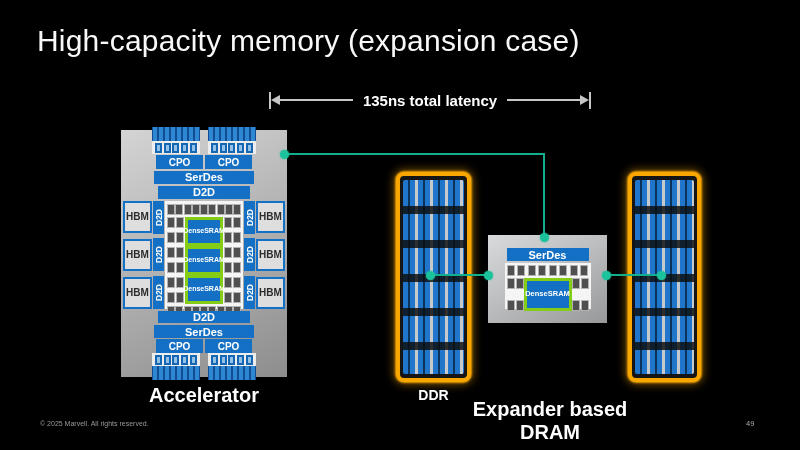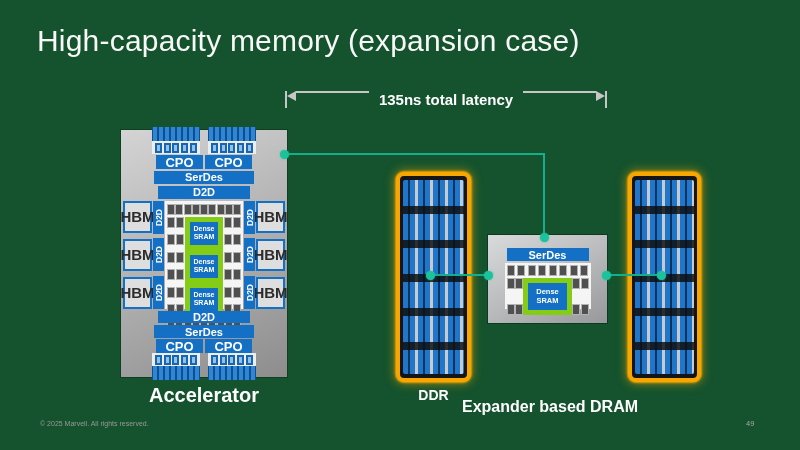--- a/index.html
+++ b/index.html
@@ -1,23 +1,23 @@
 <!DOCTYPE html>
 <html><head>
 <meta charset="utf-8">
 <style>
   html,body{margin:0;padding:0;background:#232323}
-  .slide{position:relative;width:800px;height:450px;background:#14532d;overflow:hidden;
+  .slide{position:relative;width:800px;height:450px;background:#000000;overflow:hidden;
          font-family:"Liberation Sans",sans-serif}
 
   .title{position:absolute;left:37px;top:24px;margin:0;font-size:30px;font-weight:400;
          color:#f8f8f8;letter-spacing:.2px}
 
   
-  .latency{position:absolute;left:285px;top:91px;width:322px;height:18px;display:flex;align-items:flex-start}
+  .latency{position:absolute;left:269px;top:91px;width:322px;height:18px;display:flex;align-items:center}
   .tick{width:2px;height:17px;background:#c6c6c6}
   .ah{width:0;height:0;border-top:5px solid transparent;border-bottom:5px solid transparent}
   .ah.left{border-right:9px solid #c6c6c6}
   .ah.right{border-left:9px solid #c6c6c6}
   .aline{flex:1;height:2px;background:#c6c6c6}
   .ltext{font-size:15px;font-weight:bold;color:#fff;padding:0 10px;white-space:nowrap}
 
   
   .chip{position:absolute;left:121px;top:130px;width:166px;height:247px;
         background:linear-gradient(155deg,#d4d4d4 0%,#b4b4b4 45%,#8d8d8d 100%);
@@ -26,42 +26,42 @@
   .conn-row.bottom{margin-top:0;margin-bottom:-3px}
   .connector{display:flex;flex-direction:column;width:48px}
   .conn-row.bottom .connector{flex-direction:column-reverse}
   .ribbon{height:14px;background:repeating-linear-gradient(90deg,#2f86d2 0 4px,#0f4e92 4px 6px);
           border-left:1px solid #0f4e92;border-right:1px solid #0f4e92}
   .pads{height:13px;background:#ededed;display:flex;align-items:center;justify-content:space-evenly;padding:0 1px}
   .pad{width:7px;height:10px;background:#93c1e8;border:2px solid #1567b4;box-sizing:border-box}
 
   .hbar-row{display:flex;gap:2px;margin-top:1px}
   .hbar{background:#1470c4;color:#fff;font-weight:bold;display:flex;align-items:center;justify-content:center}
-  .cpo{width:47px;height:14px;font-size:13px}
+  .cpo{width:47px;height:14px;font-size:10px}
   .serdes{width:100px;height:13px;font-size:11px;margin-top:2px}
   .d2d{width:92px;height:13px;font-size:11px;margin-top:2px}
 
   .middle{display:flex;justify-content:space-between;width:162px;height:108px;margin-top:2px}
   .hbm-col{display:flex;flex-direction:column;justify-content:space-between;width:29px}
   .hbm{height:32px;background:#dedede;border:2px solid #1470c4;box-sizing:border-box;
-       display:flex;align-items:center;justify-content:center;font-size:15px;font-weight:bold;color:#2c2c2c}
+       display:flex;align-items:center;justify-content:center;font-size:10px;font-weight:bold;color:#2c2c2c}
   .d2d-col{display:flex;flex-direction:column;justify-content:space-between;width:11px}
   .d2dv{height:33px;background:#1470c4;color:#fff;font-size:8.5px;font-weight:bold;
         display:flex;align-items:center;justify-content:center;writing-mode:vertical-rl;transform:rotate(180deg)}
 
   .array{width:78px;background:#f5f5f5;display:flex;flex-direction:column;justify-content:space-between;
          padding:3px 2px;box-sizing:border-box}
   .cell-row{display:flex;justify-content:space-between}
   .cell{width:6px;height:9px;background:#505050;border:1px solid #b3b3b3}
   .array-mid{display:flex;justify-content:space-between;flex:1;margin:2px 0}
   .cell-grid{display:grid;grid-template-columns:repeat(2,8px);align-content:space-between;
              justify-content:space-between;width:17px}
   .sram-stack{display:flex;flex-direction:column;justify-content:space-between;width:38px}
-  .sram{height:23px;background:#1470c4;border:5px solid #84cc16;color:#fff;font-size:7px;font-weight:bold;
-        line-height:1.15;display:flex;flex-direction:column;justify-content:center;text-align:center}
+  .sram{height:23px;background:#1470c4;border:3px solid #84cc16;color:#fff;font-size:7px;font-weight:bold;
+        line-height:1.15;display:flex;flex-direction:row;align-items:center;justify-content:center;text-align:center}
 
   
   .dimm{position:absolute;top:172px;height:210px;box-sizing:border-box;border:4px solid #f8a600;border-radius:8px;
         background:#151515;padding:4px 3px;
         box-shadow:0 0 10px 2px rgba(248,166,0,.5),0 0 2px 1px rgba(248,166,0,.9)}
   .dimm.one{left:396px;width:75px}
   .dimm.two{left:628px;width:73px}
   .dimm-inner{width:100%;height:100%;border-radius:2px;background-image:
       repeating-linear-gradient(180deg, rgba(12,12,12,0) 0 26px, rgba(12,12,12,.82) 26px 34px),
       repeating-linear-gradient(90deg, #1f76ca 0 5px, #0b3258 5px 7px, #1f76ca 7px 12px, #c6cacd 12px 15px)}
@@ -79,21 +79,21 @@
   .sram.wide{width:42px;height:27px;font-size:7.5px}
 
   
   .tealine{position:absolute;background:#12ae8e}
   .dot{position:absolute;width:9px;height:9px;border-radius:50%;background:#1cc29c;
        box-shadow:0 0 2px rgba(28,194,156,.8)}
 
   .caption{position:absolute;color:#fff;font-weight:bold;text-align:center}
   .cap-accel{left:121px;width:166px;top:384px;font-size:20px}
   .cap-ddr{left:396px;width:75px;top:387px;font-size:14px}
-  .cap-exp{left:455px;width:190px;top:398px;font-size:16px}
+  .cap-exp{left:455px;width:190px;top:398px;font-size:20px}
 
   .footer{position:absolute;left:40px;top:420px;font-size:7px;color:#999}
   .pagenum{position:absolute;left:746px;top:419px;font-size:7.5px;color:#a8a8a8}
 </style>
 </head>
 <body>
 
 <div class="slide">
 
   <h1 class="title">High-capacity memory (expansion case)</h1>

